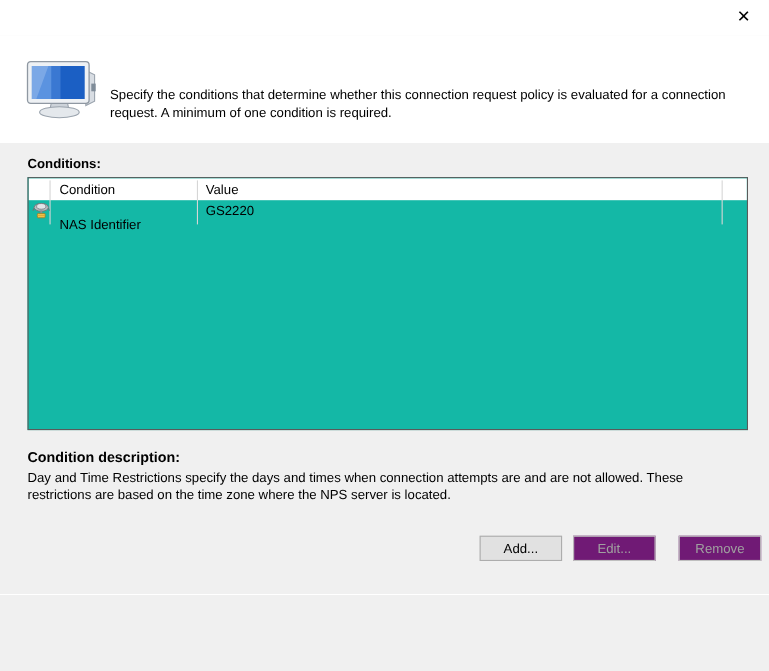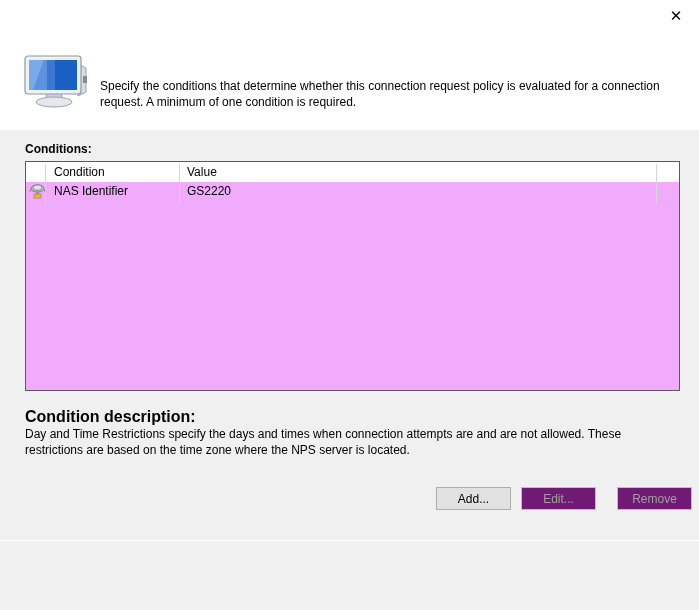--- a/index.html
+++ b/index.html
@@ -91,21 +91,21 @@
     font-size: 12px;
     font-weight: bold;
     color: #000000;
   }
 
   
   .listview {
     position: absolute;
     left: 25px; top: 31px;
     width: 655px; height: 230px;
-    background: #f0abfc;
+    background: #14b8a6;
     border: 1px solid #5a5a5a;
     box-sizing: border-box;
     overflow: hidden;
   }
   .lv-header {
     position: relative;
     height: 20px;
     background: #ffffff;
   }
   .lv-col-sep {
@@ -137,28 +137,28 @@
     left: 3px; top: 1px;
     width: 17px; height: 17px;
   }
   .lv-cell {
     position: absolute;
     top: 2px;
     font-size: 12px;
     color: #000000;
     white-space: nowrap;
   }
-  .lv-cell.c-condition { left: 28px; }
+  .lv-cell.c-condition { left: 28px; margin-top: 13px; }
   .lv-cell.c-value { left: 161px; }
 
   
   .cond-desc-label {
     position: absolute;
     left: 25px; top: 278px;
-    font-size: 16px;
+    font-size: 13px;
     font-weight: bold;
     color: #000000;
   }
   .cond-desc-text {
     position: absolute;
     left: 25px; top: 296px;
     width: 650px;
     font-size: 12px;
     line-height: 16px;
     color: #000000;

